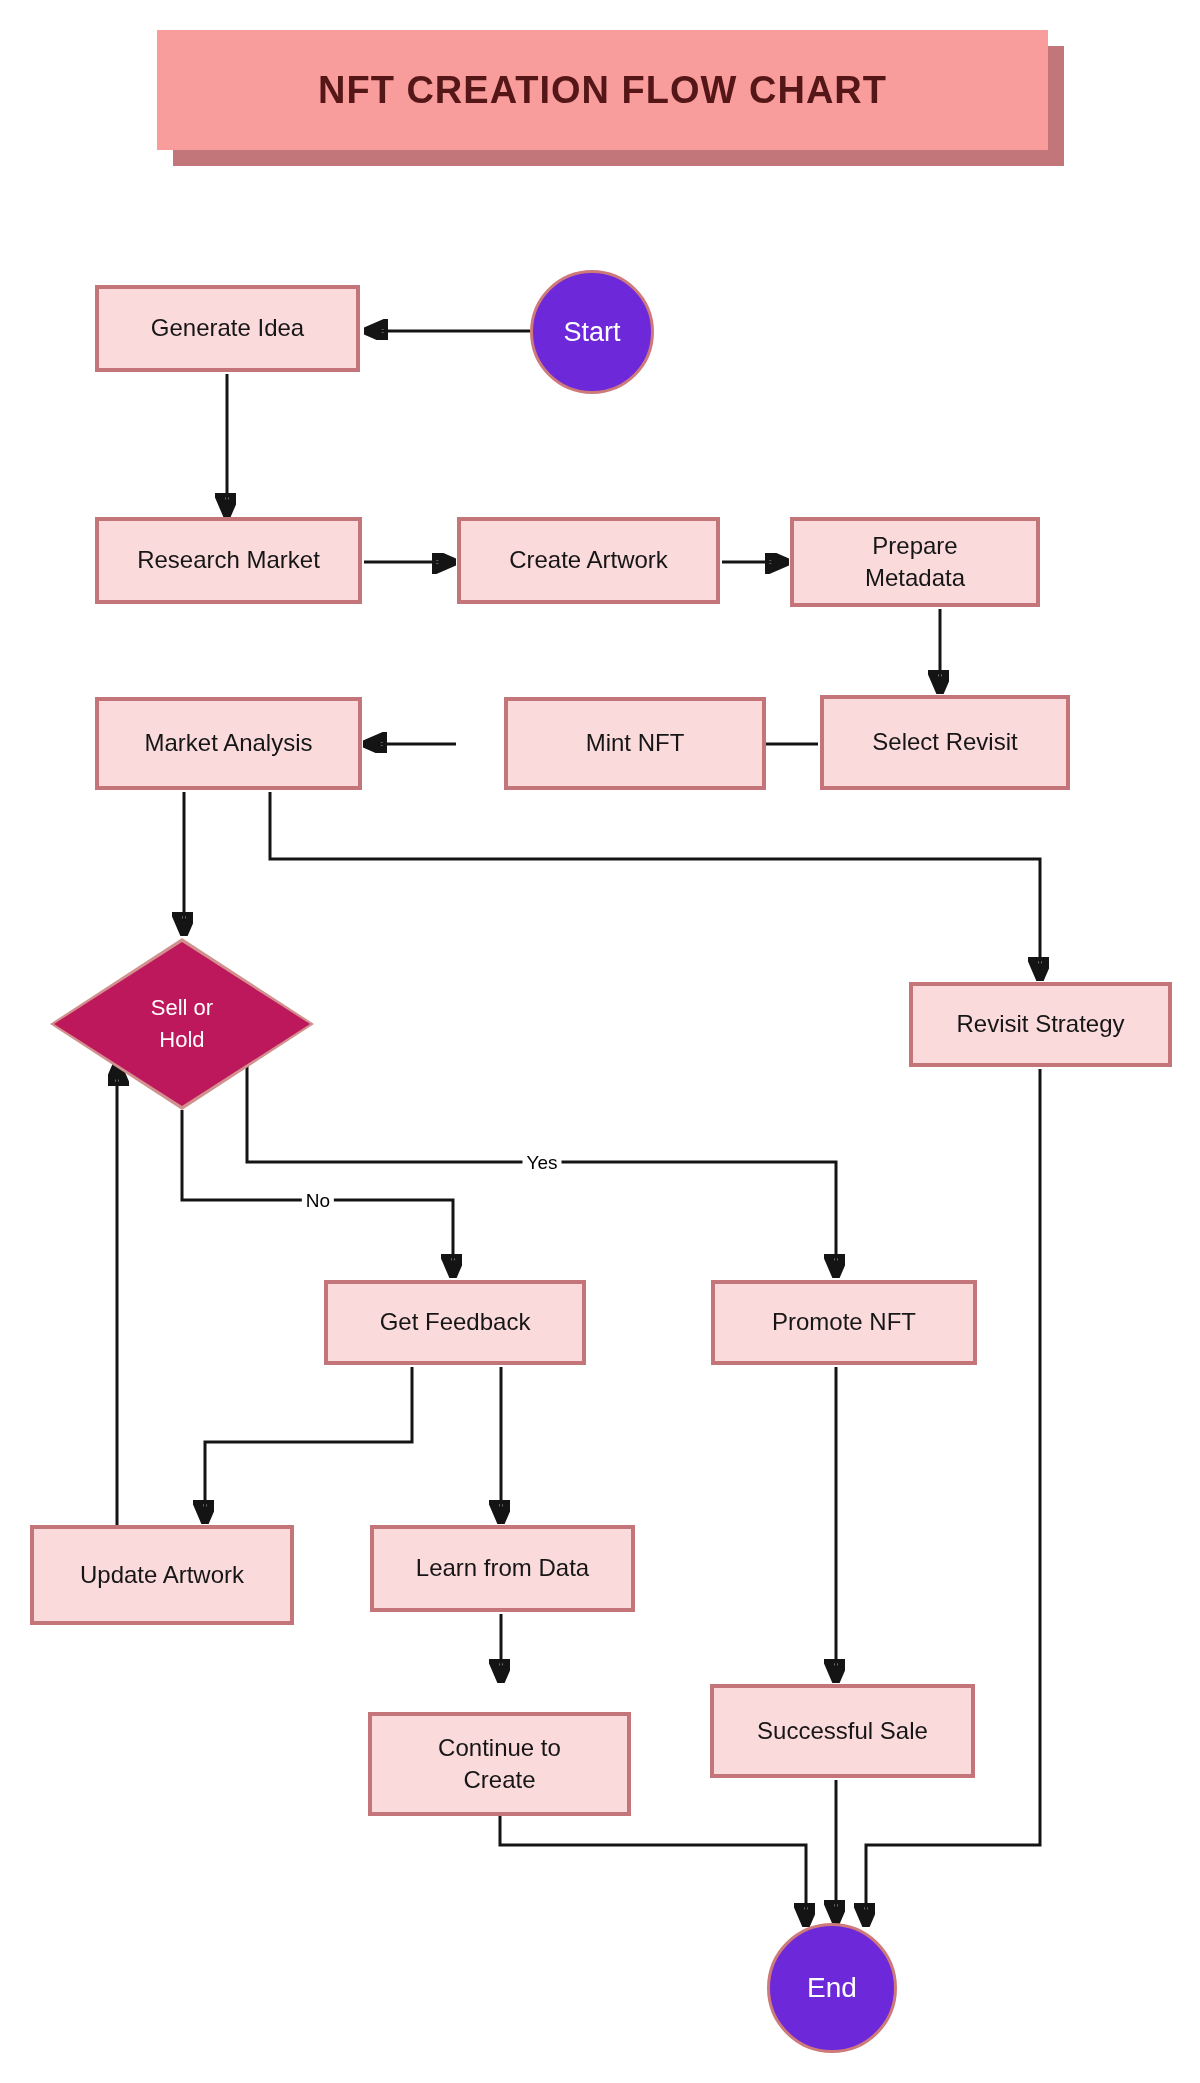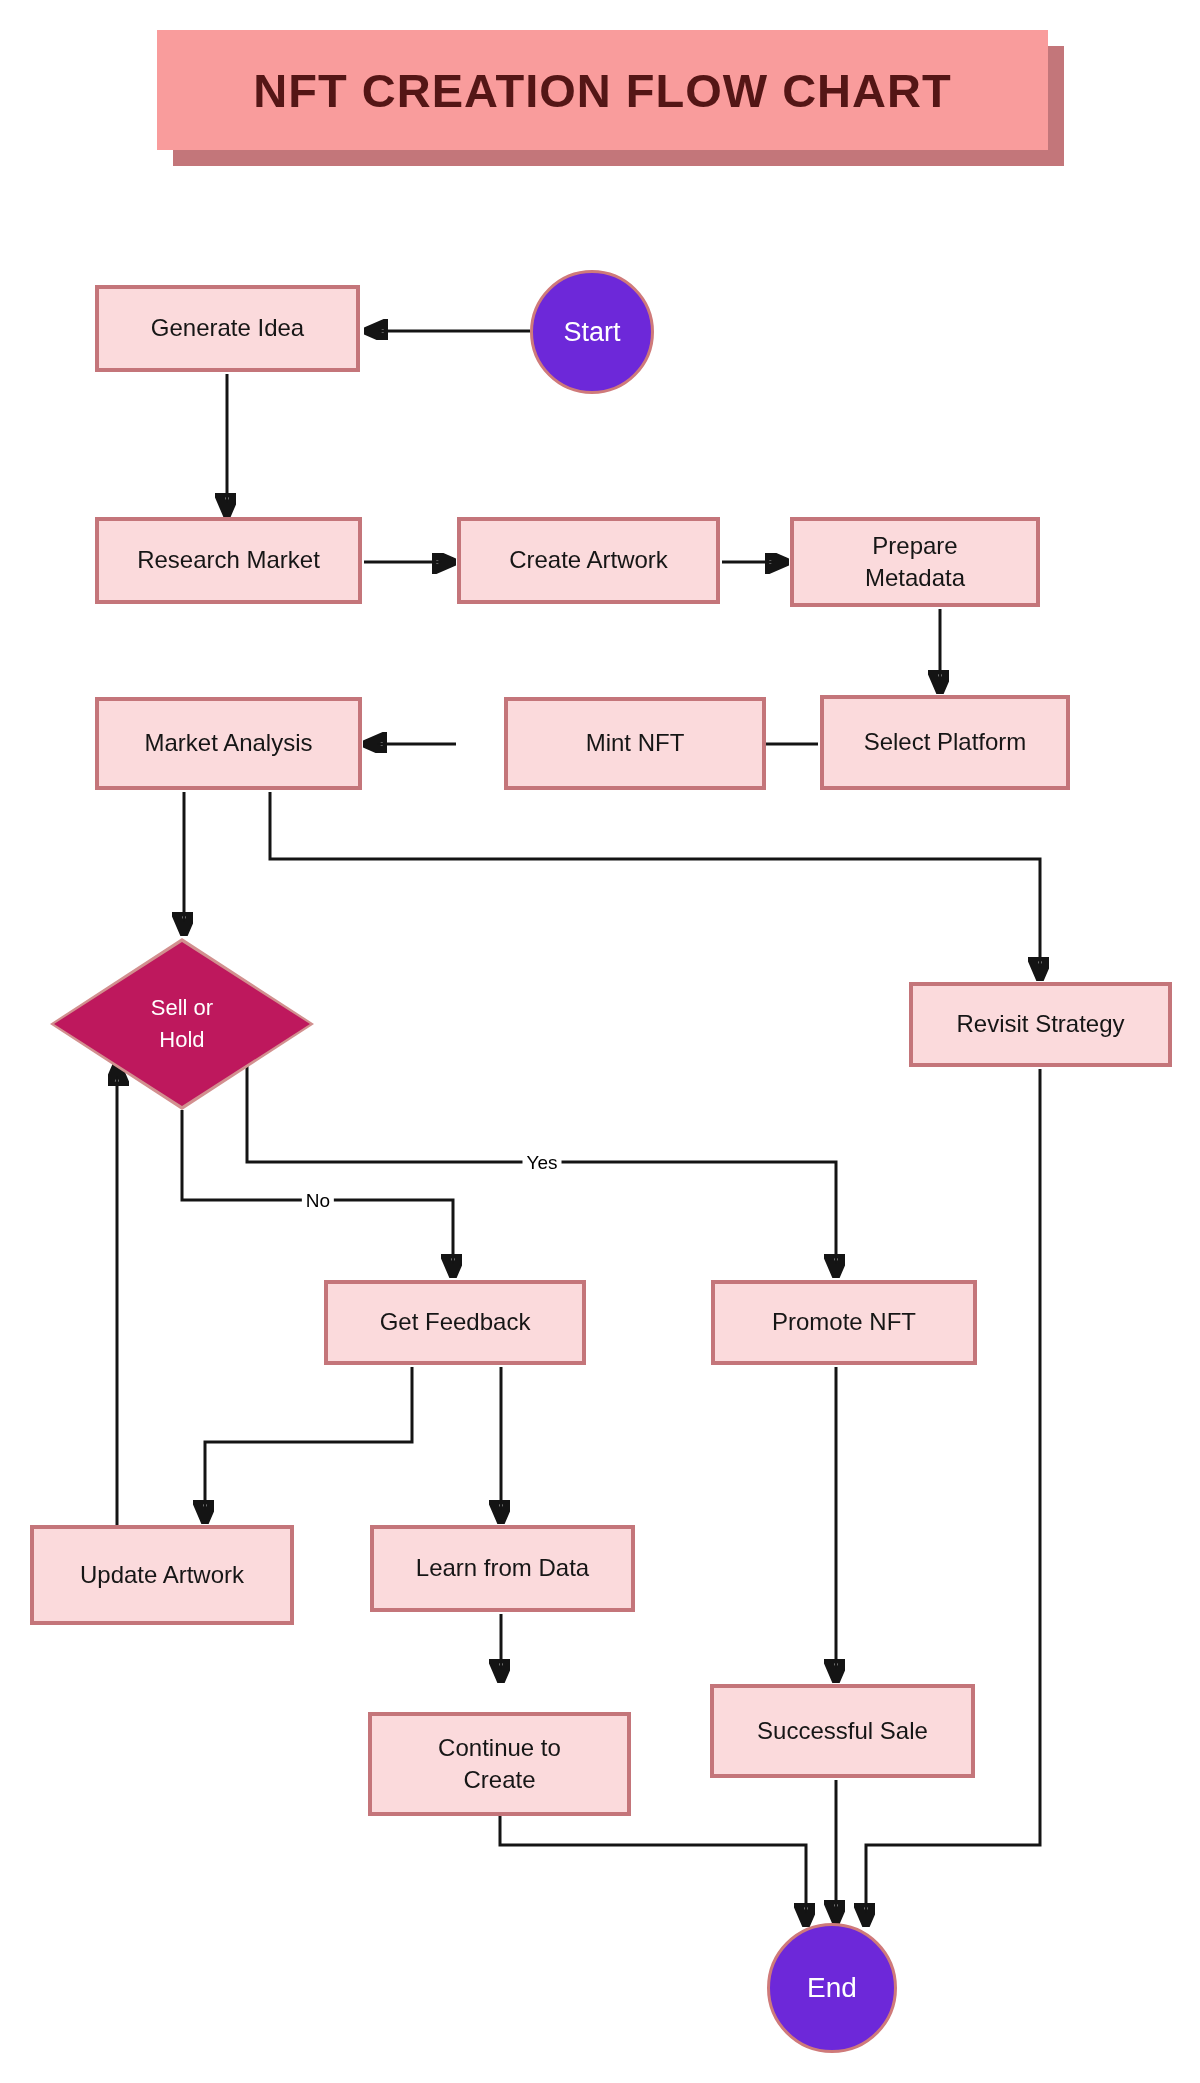--- a/index.html
+++ b/index.html
@@ -4,21 +4,21 @@
 <style>
   html,body{margin:0;padding:0;background:#ffffff;}
   #canvas{
     position:relative;width:1200px;height:2083px;background:#ffffff;
     font-family:"Liberation Sans",sans-serif;overflow:hidden;
   }
   
   .banner-shadow{position:absolute;left:173px;top:46px;width:891px;height:120px;background:#c3767a;}
   .banner{position:absolute;left:157px;top:30px;width:891px;height:120px;background:#f99c9c;
     display:flex;align-items:center;justify-content:center;}
-  .banner .title{font-size:47px;font-weight:800;letter-spacing:1px;color:#541616;white-space:nowrap;}
+  .banner .title{font-size:38px;font-weight:800;letter-spacing:1px;color:#541616;white-space:nowrap;}
   
   .box{position:absolute;box-sizing:border-box;background:#fbdadc;border:4px solid #c4757a;
     display:flex;align-items:center;justify-content:center;text-align:center;
     color:#161616;font-size:24px;line-height:1.35;white-space:pre-line;}
   .b-generate{left:95px;top:285px;width:265px;height:87px;}
   .b-research{left:95px;top:517px;width:267px;height:87px;}
   .b-artwork{left:457px;top:517px;width:263px;height:87px;}
   .b-metadata{left:790px;top:517px;width:250px;height:90px;}
   .b-analysis{left:95px;top:697px;width:267px;height:93px;}
   .b-mint{left:458px;top:697px;width:262px;height:93px;margin-left:46px;}
@@ -108,21 +108,21 @@
     <span>Prepare
 Metadata</span>
   </div>
   <div class="box b-analysis">
     <span>Market Analysis</span>
   </div>
   <div class="box b-mint">
     <span>Mint NFT</span>
   </div>
   <div class="box b-platform">
-    <span>Select Platform</span>
+    <span>Select Revisit</span>
   </div>
   <div class="box b-revisit">
     <span>Revisit Strategy</span>
   </div>
   <div class="box b-feedback">
     <span>Get Feedback</span>
   </div>
   <div class="box b-promote">
     <span>Promote NFT</span>
   </div>

